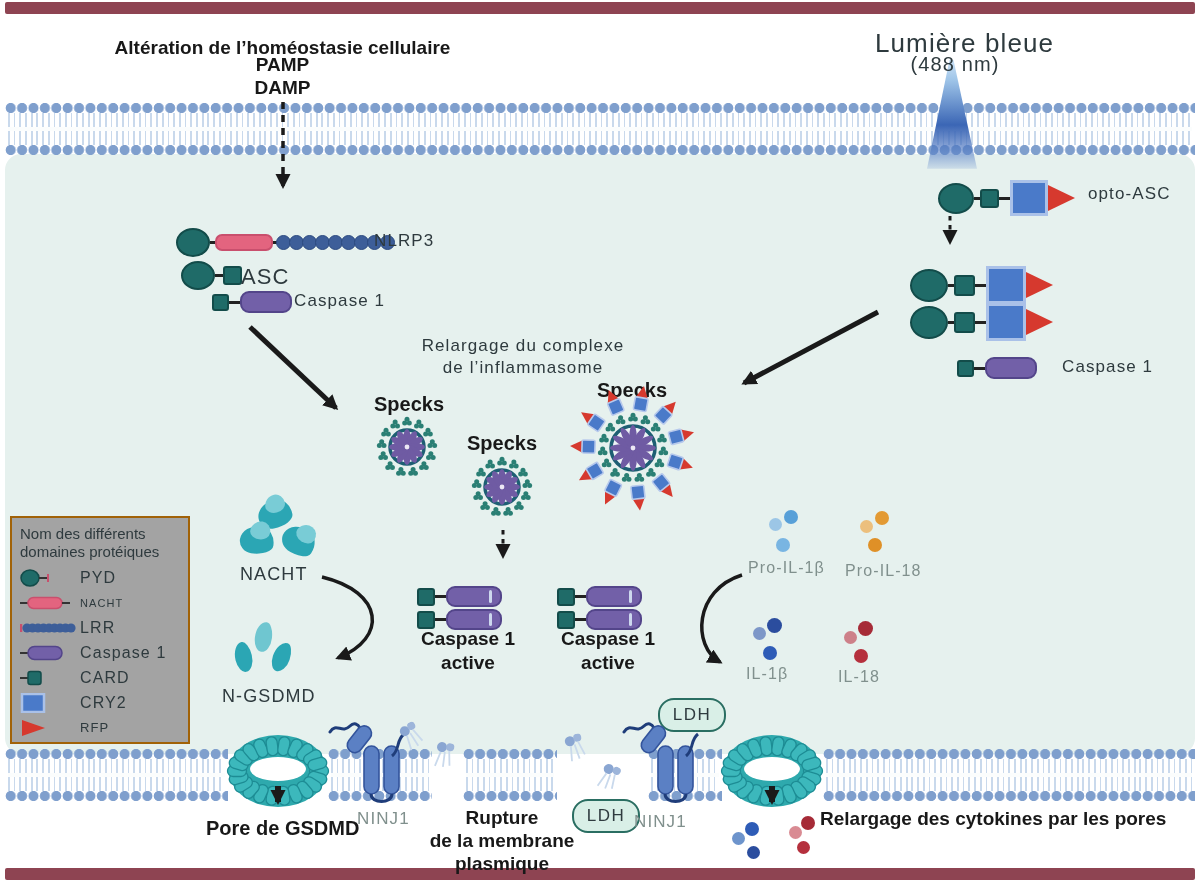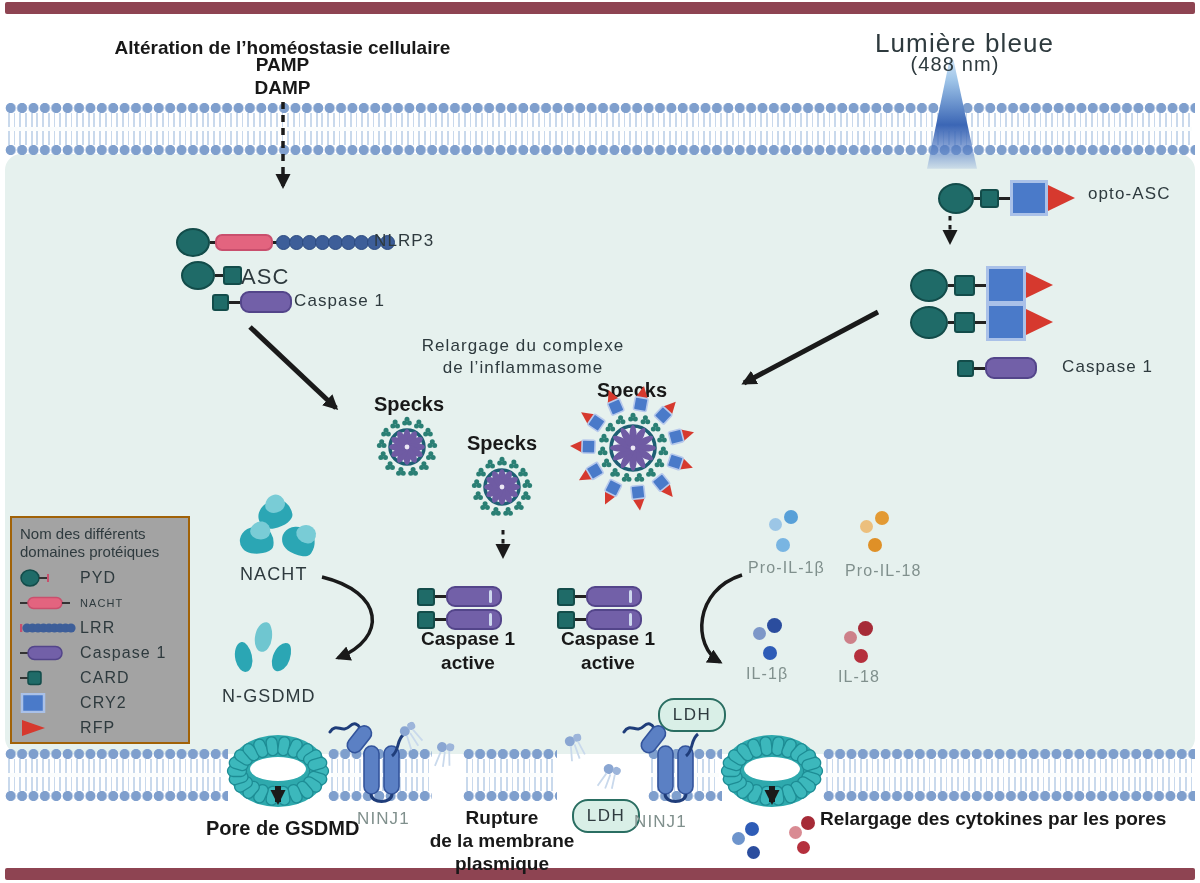--- a/index.html
+++ b/index.html
@@ -542,21 +542,21 @@
           </svg>
         </span>
       <span class="t lbl" style="font-size:16px">CRY2</span>
     </div>
     <div class="lrow">
       <span class="lsw">
           <svg width="40" height="20">
             <polygon points="2,2 2,18 25,10" fill="#d6392e"></polygon>
           </svg>
         </span>
-      <span class="t lbl" style="font-size:16px">RFP</span>
+      <span class="t lbl" style="font-size:13px">RFP</span>
     </div>
   </div>
 
   <div class="abs" style="left:240px;top:500px;width:80px;height:62px">
     <span class="gblob" style="left:18px;top:0;transform:rotate(-12deg)">
         <span class="a"></span>
         <span class="b"></span>
       </span>
     <span class="gblob" style="left:0;top:26px;transform:rotate(8deg)">
         <span class="a"></span>

